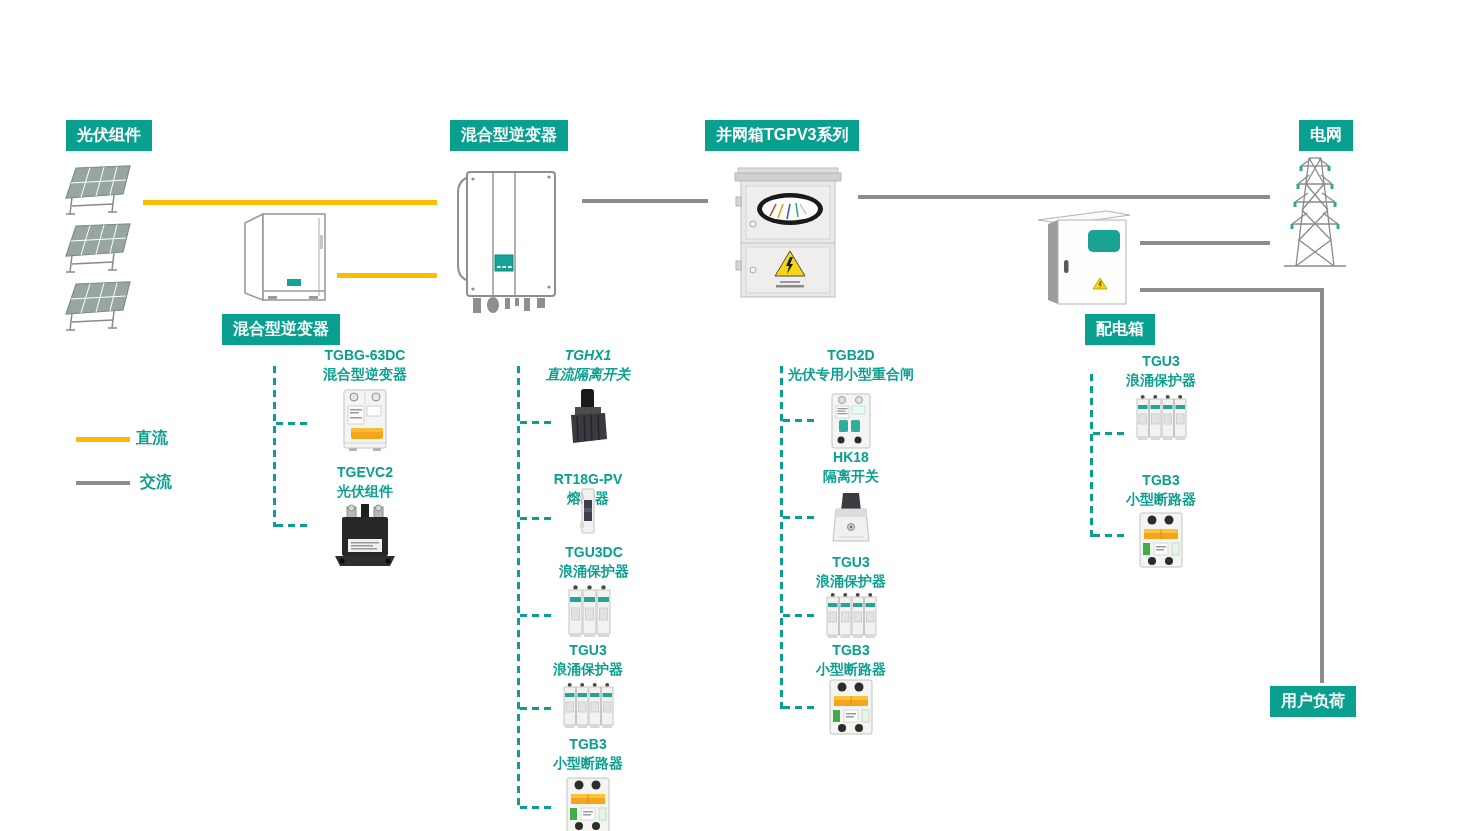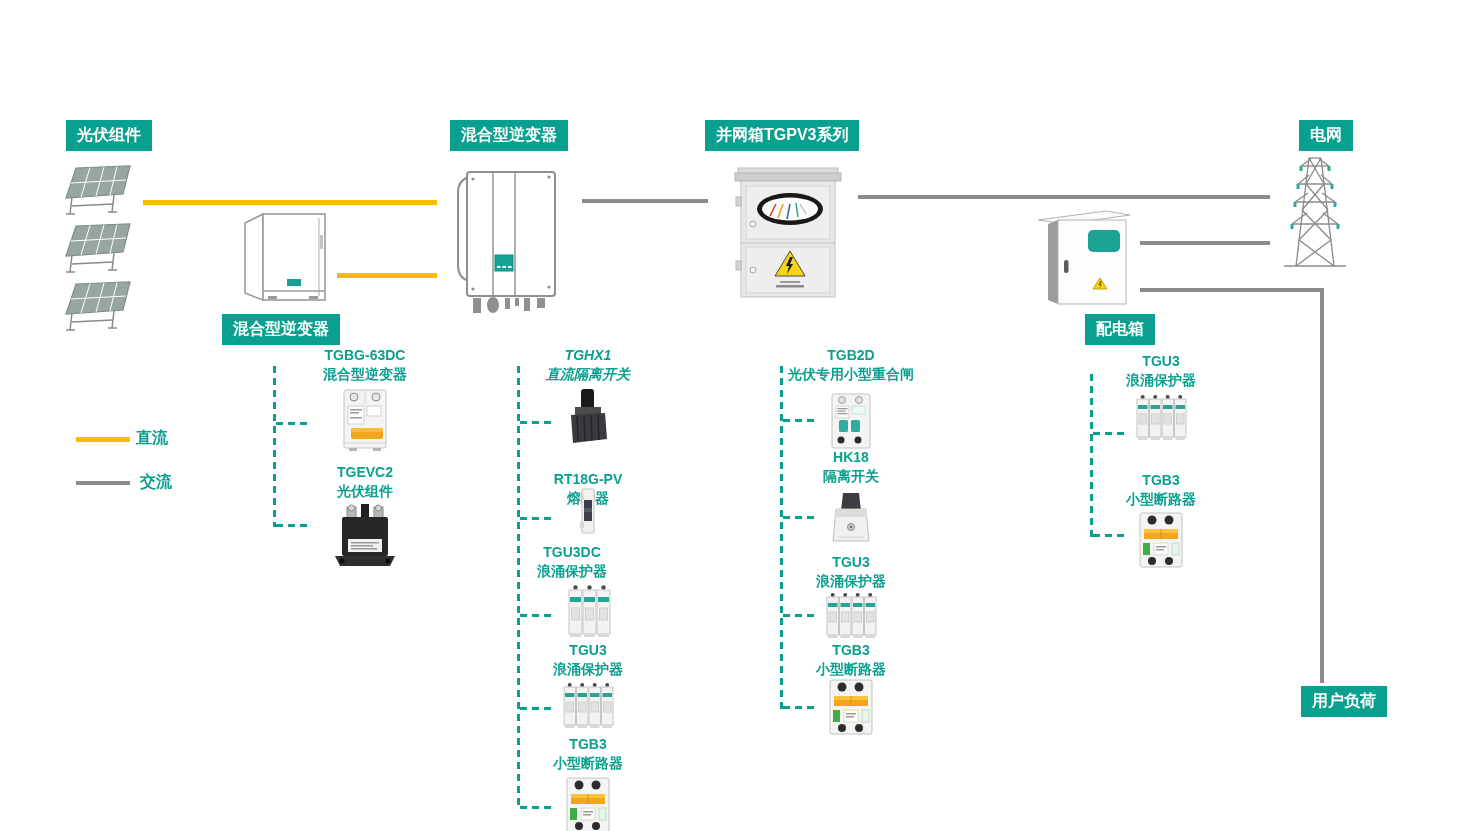--- a/index.html
+++ b/index.html
@@ -22,21 +22,21 @@
 
 <div id="canvas">
 
 
   <div class="chip" style="left:66px;top:120px;">光伏组件</div>
   <div class="chip" style="left:450px;top:120px;">混合型逆变器</div>
   <div class="chip" style="left:705px;top:120px;">并网箱TGPV3系列</div>
   <div class="chip" style="left:1287px;top:120px;margin-left:12px;">电网</div>
   <div class="chip" style="left:222px;top:314px;">混合型逆变器</div>
   <div class="chip" style="left:1053px;top:314px;margin-left:32px;">配电箱</div>
-  <div class="chip" style="left:1270px;top:686px;margin-left:31px;">用户负荷</div>
+  <div class="chip" style="left:1270px;top:686px;">用户负荷</div>
 
   <div class="line dc" style="left:143px;top:200px;width:294px;height:5px;"></div>
   <div class="line dc" style="left:337px;top:273px;width:100px;height:5px;"></div>
 
   <div class="line ac" style="left:582px;top:199px;width:126px;height:4px;"></div>
   <div class="line ac" style="left:858px;top:195px;width:412px;height:4px;"></div>
   <div class="line ac" style="left:1140px;top:241px;width:130px;height:4px;"></div>
   <div class="line ac" style="left:1140px;top:288px;width:184px;height:4px;"></div>
   <div class="line ac" style="left:1320px;top:288px;width:4px;height:395px;"></div>
 
@@ -263,21 +263,21 @@
         <div>熔断器</div>
       </div>
       <div class="comp-icon" style="left: 588px; top: 488px;"><svg width="20" height="46" viewBox="0 0 20 46">
     <rect x="4" y="1" width="12" height="44" rx="1" fill="#f1f1ef" stroke="#c3c3c1"></rect>
     <rect x="2" y="6" width="4" height="6" fill="#d8d8d6"></rect>
           <rect x="2" y="34" width="4" height="6" fill="#d8d8d6"></rect>
     <rect x="6" y="12" width="8" height="21" fill="#3d3f4a"></rect>
     <rect x="6" y="20" width="8" height="4" fill="#565a68"></rect>
         </svg></div>
       <div class="dash-h" style="left: 520px; top: 614px; width: 31px;"></div>
-      <div class="comp-text" style="left: 572px; top: 543px;">
+      <div class="comp-text" style="left: 594px; top: 543px;">
         <div>TGU3DC</div>
         <div>浪涌保护器</div>
       </div>
       <div class="comp-icon" style="left: 588px; top: 584px;"><svg width="46" height="56" viewBox="0 0 46 56">
     <g>
       <circle cx="10.5" cy="3.5" r="2.2" fill="#4a4a48"></circle>
       <rect x="4" y="6" width="13" height="44" fill="#f2f2f0" stroke="#c6c6c4"></rect>
       <rect x="5" y="13" width="11" height="5" fill="#27a497"></rect>
       <rect x="6.5" y="24" width="8" height="12" fill="#e2e2e0" stroke="#cfcfcd"></rect>
       <rect x="5" y="50" width="11" height="3" fill="#d8d8d6"></rect>

